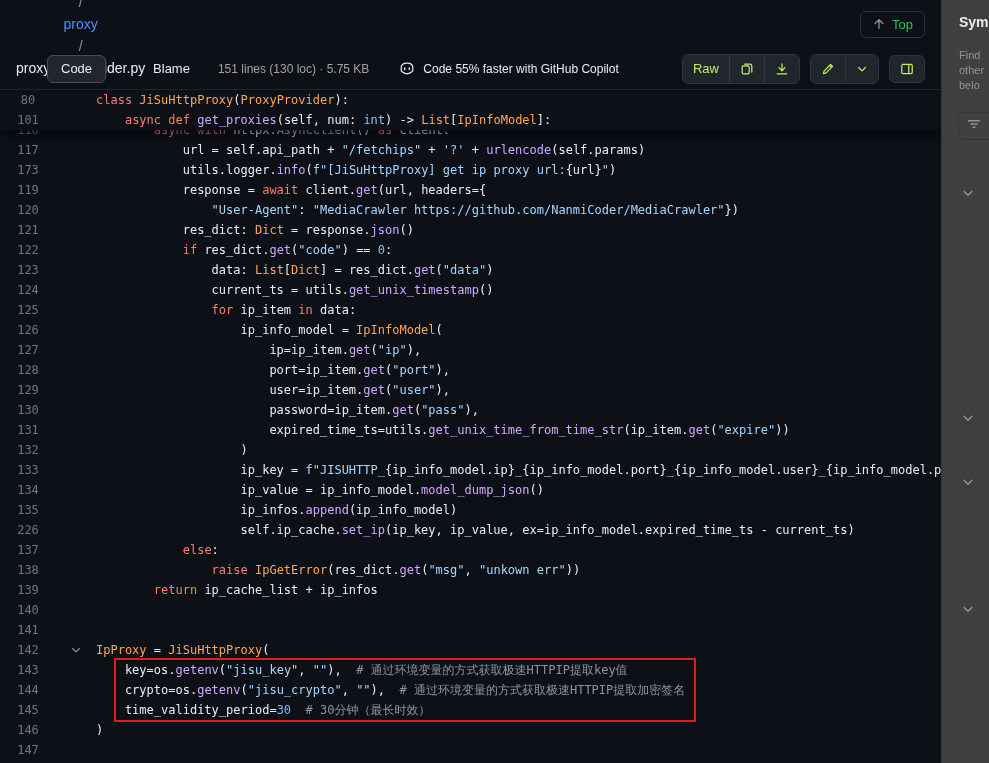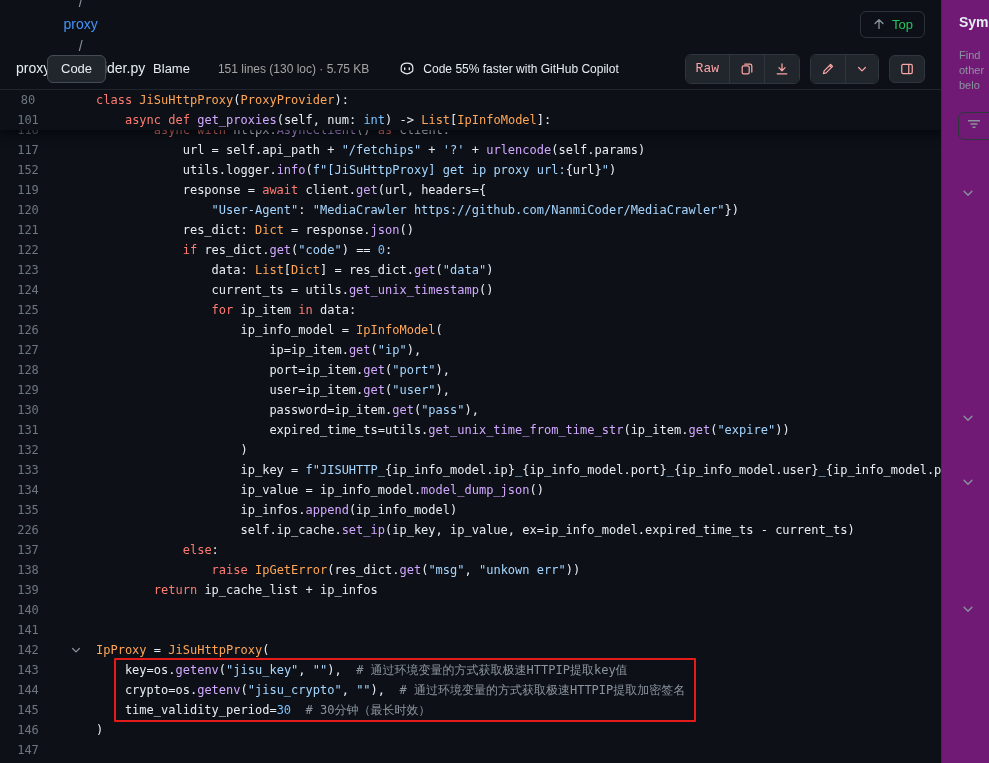--- a/index.html
+++ b/index.html
@@ -36,23 +36,23 @@
   .seg-btn {
     background:transparent; border:1px solid transparent; color:#e6edf3;
     font-size:13px; padding:4px 13px; border-radius:6px; font-family:inherit; cursor:pointer; height:28px;margin-left:31px;
   }
   .seg-btn.active { background:#21262d; border-color:#444c56; }
   .file-info { color:#a3a3a3; font-size:12px; margin-left:14px; white-space:nowrap; }
   .copilot { display:flex; align-items:center; gap:8px; margin-left:30px; font-size:12px; color:#e6edf3; cursor:pointer; white-space:nowrap; }
   .toolbar-right { margin-left:auto; display:flex; align-items:center; gap:10px; }
   .btn-group { display:flex; border:1px solid #30363d; border-radius:6px; overflow:hidden; }
   .tb-btn {
-    background:#21262d; border:none; color:#fca5a5; font-size:13px;
+    background:#21262d; border:none; color:#bef264; font-size:13px;
     padding:0 10px; display:flex; align-items:center; justify-content:center;
-    font-family:Liberation Mono, monospace; cursor:pointer; height:28px;
+    font-family:Liberation Sans, sans-serif; cursor:pointer; height:28px;
   }
   .btn-group .tb-btn + .tb-btn { border-left:1px solid #30363d; }
   .tb-btn.single { border:1px solid #30363d; border-radius:6px; }
   .tb-btn .icon, .top-btn .icon, .copilot .icon { display:flex; align-items:center; }
   
   .code-area {
     position:absolute; top:90px; left:0; width:941px; height:673px;
     background:#0d1117; overflow:hidden;
     font-family:"DejaVu Sans Mono","Liberation Mono",monospace;
     font-size:12px; line-height:20px;
@@ -74,21 +74,21 @@
   .tok-cmt { color:#8b949e; }
   .tok-pln { color:#e6edf3; }
   
   .annotation-box {
     position:absolute; left:114px; top:658px; width:582px; height:64px;
     border:2px solid #e31b1b; border-radius:1px; z-index:6; pointer-events:none;
   }
   
   .symbols-panel {
     position:absolute; top:0; left:941px; width:48px; height:763px;
-    border-left:1px solid #30363d; background:#701a75; overflow:hidden;
+    border-left:1px solid #30363d; background:#404040; overflow:hidden;
   }
   .sym-title { position:absolute; top:14px; left:17px; font-size:14px; font-weight:700; color:#e6edf3; white-space:nowrap; }
   .sym-desc { position:absolute; top:48px; left:17px; font-size:11px; line-height:15px; color:#8b949e; white-space:nowrap; }
   .sym-filter {
     position:absolute; top:112px; left:16px; width:60px; height:28px;
     border:1px solid #30363d; border-radius:6px; display:flex; align-items:center;
     padding-left:7px; color:#8b949e; cursor:text;
   }
   .sym-chevron { position:absolute; left:19px; width:14px; height:14px; color:#8b949e; cursor:pointer; }
 </style>
@@ -173,21 +173,21 @@
           </svg>
       </span>
     </button>
   </div>
 </div>
 
 <div class="code-area">
   <div class="code-lines">
       <div class="code-line"><span class="ln">116</span><span class="fold-col"></span><span class="src"><span class="tok-pln">        </span><span class="tok-kw">async</span><span class="tok-pln"> </span><span class="tok-kw">with</span><span class="tok-pln"> httpx.</span><span class="tok-fn">AsyncClient</span><span class="tok-pln">() </span><span class="tok-kw">as</span><span class="tok-pln"> client:</span></span></div>
       <div class="code-line"><span class="ln">117</span><span class="fold-col"></span><span class="src"><span class="tok-pln">            url = self.api_path + </span><span class="tok-str">"/fetchips"</span><span class="tok-pln"> + </span><span class="tok-str">'?'</span><span class="tok-pln"> + </span><span class="tok-fn">urlencode</span><span class="tok-pln">(self.params)</span></span></div>
-      <div class="code-line"><span class="ln">152</span><span class="fold-col"></span><span class="src"><span class="tok-pln">            utils.logger.</span><span class="tok-fn">info</span><span class="tok-pln">(</span><span class="tok-str">f"[JiSuHttpProxy] get ip proxy url:</span><span class="tok-pln">{url}</span><span class="tok-str">"</span><span class="tok-pln">)</span></span></div>
+      <div class="code-line"><span class="ln">173</span><span class="fold-col"></span><span class="src"><span class="tok-pln">            utils.logger.</span><span class="tok-fn">info</span><span class="tok-pln">(</span><span class="tok-str">f"[JiSuHttpProxy] get ip proxy url:</span><span class="tok-pln">{url}</span><span class="tok-str">"</span><span class="tok-pln">)</span></span></div>
       <div class="code-line"><span class="ln">119</span><span class="fold-col"></span><span class="src"><span class="tok-pln">            response = </span><span class="tok-kw">await</span><span class="tok-pln"> client.</span><span class="tok-fn">get</span><span class="tok-pln">(url, headers={</span></span></div>
       <div class="code-line"><span class="ln">120</span><span class="fold-col"></span><span class="src"><span class="tok-pln">                </span><span class="tok-str">"User-Agent"</span><span class="tok-pln">: </span><span class="tok-str">"MediaCrawler https://github.com/NanmiCoder/MediaCrawler"</span><span class="tok-pln">})</span></span></div>
       <div class="code-line"><span class="ln">121</span><span class="fold-col"></span><span class="src"><span class="tok-pln">            res_dict: </span><span class="tok-cls">Dict</span><span class="tok-pln"> = response.</span><span class="tok-fn">json</span><span class="tok-pln">()</span></span></div>
       <div class="code-line"><span class="ln">122</span><span class="fold-col"></span><span class="src"><span class="tok-pln">            </span><span class="tok-kw">if</span><span class="tok-pln"> res_dict.</span><span class="tok-fn">get</span><span class="tok-pln">(</span><span class="tok-str">"code"</span><span class="tok-pln">) == </span><span class="tok-num">0</span><span class="tok-pln">:</span></span></div>
       <div class="code-line"><span class="ln">123</span><span class="fold-col"></span><span class="src"><span class="tok-pln">                data: </span><span class="tok-cls">List</span><span class="tok-pln">[</span><span class="tok-cls">Dict</span><span class="tok-pln">] = res_dict.</span><span class="tok-fn">get</span><span class="tok-pln">(</span><span class="tok-str">"data"</span><span class="tok-pln">)</span></span></div>
       <div class="code-line"><span class="ln">124</span><span class="fold-col"></span><span class="src"><span class="tok-pln">                current_ts = utils.</span><span class="tok-fn">get_unix_timestamp</span><span class="tok-pln">()</span></span></div>
       <div class="code-line"><span class="ln">125</span><span class="fold-col"></span><span class="src"><span class="tok-pln">                </span><span class="tok-kw">for</span><span class="tok-pln"> ip_item </span><span class="tok-kw">in</span><span class="tok-pln"> data:</span></span></div>
       <div class="code-line"><span class="ln">126</span><span class="fold-col"></span><span class="src"><span class="tok-pln">                    ip_info_model = </span><span class="tok-cls">IpInfoModel</span><span class="tok-pln">(</span></span></div>
       <div class="code-line"><span class="ln">127</span><span class="fold-col"></span><span class="src"><span class="tok-pln">                        ip=ip_item.</span><span class="tok-fn">get</span><span class="tok-pln">(</span><span class="tok-str">"ip"</span><span class="tok-pln">),</span></span></div>
       <div class="code-line"><span class="ln">128</span><span class="fold-col"></span><span class="src"><span class="tok-pln">                        port=ip_item.</span><span class="tok-fn">get</span><span class="tok-pln">(</span><span class="tok-str">"port"</span><span class="tok-pln">),</span></span></div>

